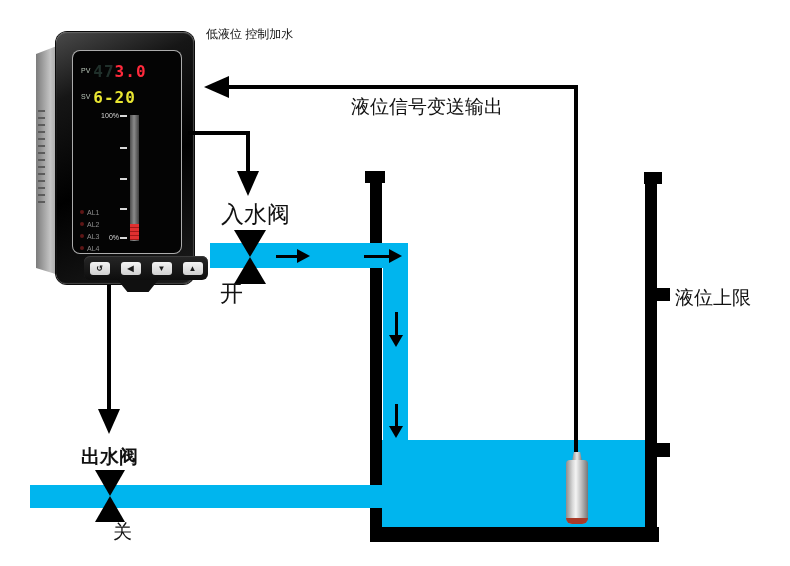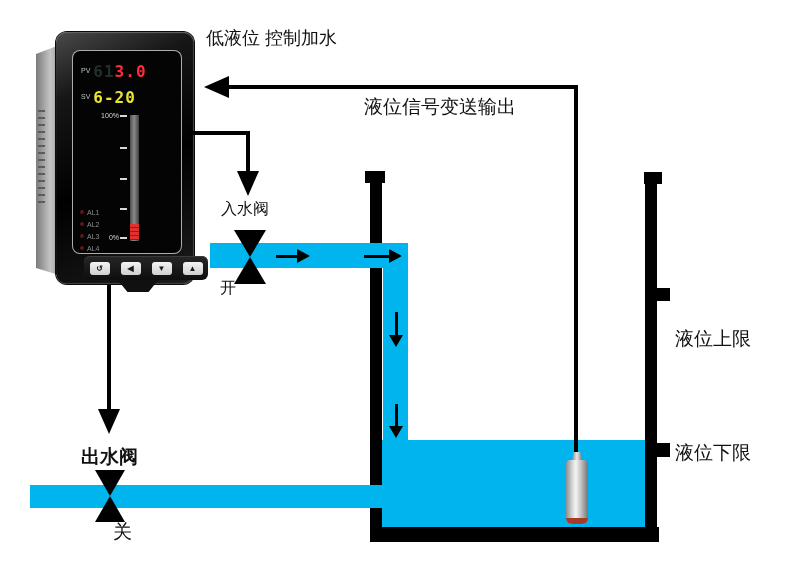--- a/index.html
+++ b/index.html
@@ -1,21 +1,21 @@
 <!DOCTYPE html>
 <html><head>
 <meta charset="utf-8">
 <style>
   html,body{margin:0;padding:0;background:#fff;}
   .canvas{position:relative;width:790px;height:566px;background:#ffffff;overflow:hidden;
           font-family:"Liberation Sans",sans-serif;color:#000;}
   .label{position:absolute;z-index:6;white-space:nowrap;color:#111;}
-  .lbl18{font-size:18px;}
+  .lbl18{font-size:12px;}
   .lbl19{font-size:19px;}
-  .lbl20{font-size:16px;font-family:Liberation Serif, serif;}
+  .lbl20{font-size:23px;font-family:Liberation Serif, serif;}
 
   
   .wall{position:absolute;background:#000;z-index:2;}
   .water{position:absolute;background:#00b5ee;}
   .marker{position:absolute;background:#000;z-index:3;}
 
   
   .line{position:absolute;background:#000;z-index:5;}
   .tri{position:absolute;width:0;height:0;z-index:5;}
   .head-left{border-top:11px solid transparent;border-bottom:11px solid transparent;border-right:25px solid #000;}
@@ -80,27 +80,26 @@
              color:#1a1a1a;font-size:8px;line-height:13px;text-align:center;font-weight:bold;}
   .meter-tab{position:absolute;left:60px;top:248px;width:44px;height:12px;background:#101010;
              clip-path:polygon(4% 0,96% 0,74% 100%,26% 100%);}
 </style>
 </head>
 <body>
 
 <div class="canvas">
 
   <div class="label lbl18" style="left:206px;top:26px;">低液位 控制加水</div>
-  <div class="label lbl19" style="left:364px;top:94px;">液位信号变送输出</div>
+  <div class="label lbl19" style="left:351px;top:94px;">液位信号变送输出</div>
   <div class="label lbl20" style="left:221px;top:199px;">入水阀</div>
   <div class="label lbl20" style="left:220px;top:278px;">开</div>
   <div class="label lbl19" style="left:81px;top:444px;font-weight:bold;">出水阀</div>
   <div class="label lbl19" style="left:113px;top:519px;">关</div>
-  <div class="label lbl19" style="left:675px;top:285px;margin-top:41px;">液位上限</div>
-  <div class="label lbl19" style="left:675px;top:440px;">液位下限</div>
+  <div class="label lbl19" style="left:675px;top:285px;">液位上限</div>
 
   <div class="water" style="left:210px;top:243px;width:198px;height:25px;z-index:3;"></div>
   <div class="water" style="left:383px;top:250px;width:25px;height:191px;z-index:3;"></div>
   <div class="water" style="left:378px;top:440px;width:270px;height:90px;z-index:1;"></div>
   <div class="water" style="left:30px;top:485px;width:353px;height:23px;z-index:3;"></div>
 
   <div class="wall" style="left:365px;top:171px;width:20px;height:12px;"></div>
   <div class="wall" style="left:370px;top:176px;width:12px;height:351px;"></div>
   <div class="wall" style="left:644px;top:172px;width:18px;height:12px;"></div>
   <div class="wall" style="left:645px;top:177px;width:12px;height:350px;"></div>
@@ -154,21 +153,21 @@
   </div>
 
   <div class="meter">
     <div class="meter-side">
       <div class="vents"></div>
     </div>
     <div class="meter-front">
       <div class="meter-display">
         <div class="pv-row">
           <span class="seg-label">PV</span>
-          <span class="dig ghost">61</span>
+          <span class="dig ghost">47</span>
           <span class="dig pv-val">3.0</span>
         </div>
         <div class="sv-row">
           <span class="seg-label">SV</span>
           <span class="dig sv-val">6-20</span>
         </div>
 
         <div class="bar-lab" style="left:14px;top:61px;width:32px;text-align:right;">100%</div>
         <div class="tick" style="top:64px;"></div>
         <div class="tick" style="top:96px;"></div>

